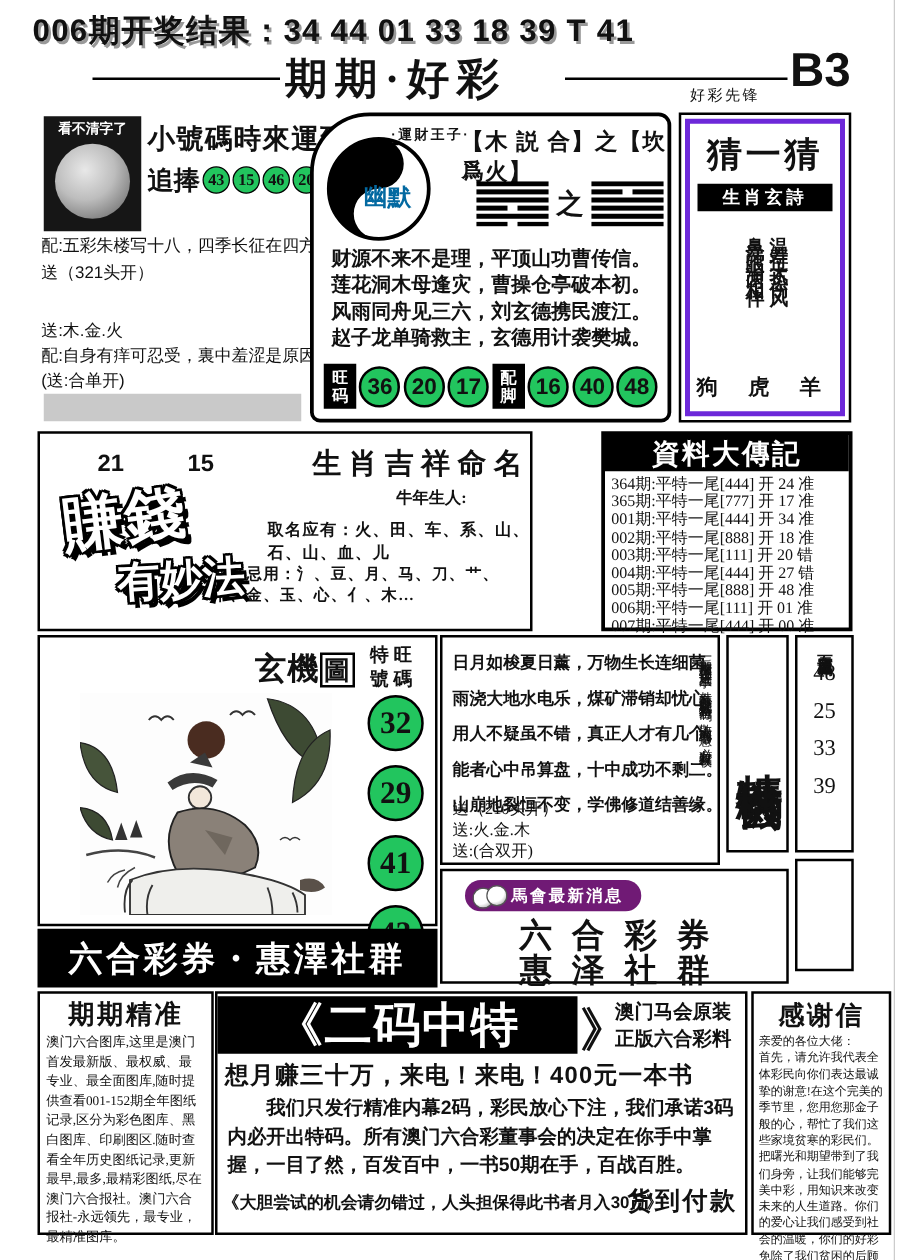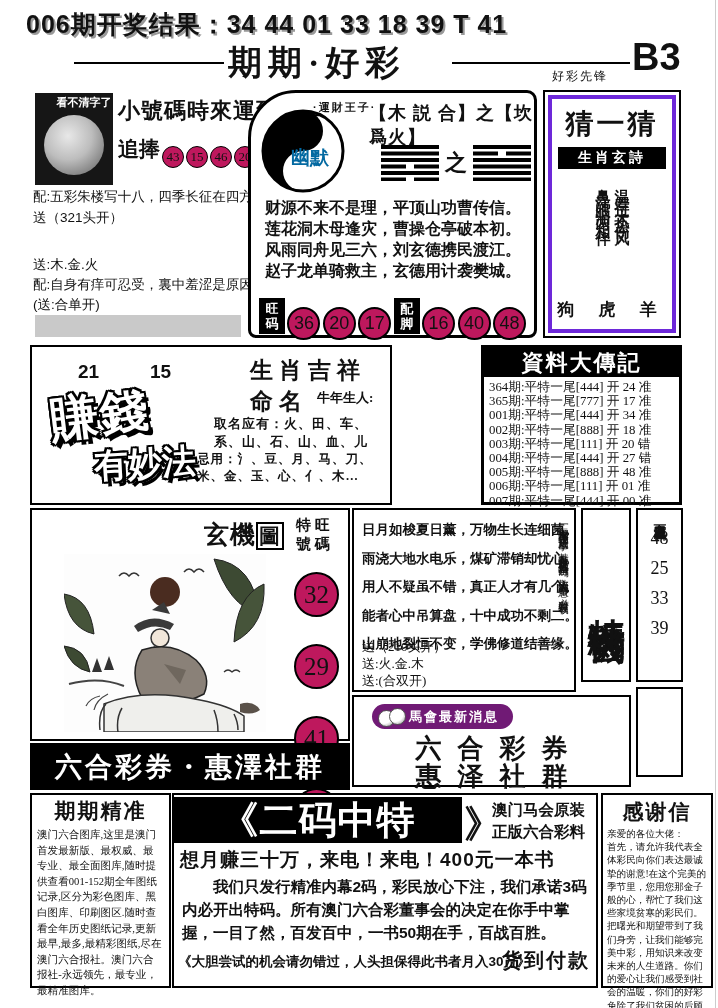--- a/index.html
+++ b/index.html
@@ -3,37 +3,37 @@
 <meta charset="utf-8">
 <style>
   html,body{margin:0;padding:0;background:#fff;}
   .page{position:relative;width:718px;height:1008px;background:#fff;overflow:hidden;
         font-family:"Liberation Sans",sans-serif;color:#111;}
   .page::after{content:"";position:absolute;right:2px;top:0;width:1px;height:100%;background:#ccc;}
   .serif{font-family:"Liberation Serif","DejaVu Serif",serif;}
   .abs{position:absolute;}
   .box{position:absolute;border:2px solid #000;background:#fff;box-sizing:border-box;}
   .circle{display:flex;align-items:center;justify-content:center;border:2px solid #000;
-          border-radius:50%;font-weight:normal;background:#be185d;box-sizing:border-box;margin-top:16px;}
+          border-radius:50%;font-weight:bold;background:#22c55e;box-sizing:border-box;}
   .vert{writing-mode:vertical-rl;text-orientation:upright;}
   .outline-txt{color:#fff;text-shadow:-2px -2px 0 #000,2px -2px 0 #000,-2px 2px 0 #000,2px 2px 0 #000,
                -2px 0 0 #000,2px 0 0 #000,0 -2px 0 #000,0 2px 0 #000,4px 5px 0 #000;}
   .blackbar{background:#000;color:#fff;}
 
   
   .result-line{left:26px;top:8px;font-size:25px;font-weight:900;letter-spacing:1px;
                text-shadow:2px 2px 0 #999;white-space:nowrap;}
   .rule{position:absolute;top:62px;height:2px;background:#000;}
   .masthead{left:228px;top:40px;font-size:34px;font-weight:900;letter-spacing:6px;}
   .slogan{left:552px;top:68px;font-size:12px;letter-spacing:2px;}
   .pagecode{left:632px;top:36px;font-size:38px;font-weight:900;}
 
   
   .avatar{left:35px;top:93px;width:78px;height:92px;background:#161616;overflow:hidden;}
-  .avatar .cap{position:absolute;top:2px;left:0;width:100%;text-align:center;color:#fff;font-size:11px;font-weight:bold;padding-left:10px;}
+  .avatar .cap{position:absolute;top:2px;left:0;width:100%;text-align:center;color:#fff;font-size:11px;font-weight:bold;}
   .avatar .face{position:absolute;left:9px;top:22px;width:60px;height:60px;border-radius:50%;
                 background:radial-gradient(circle at 40% 35%, #e8e8e8 0%, #bdbdbd 45%, #5a5a5a 100%);}
   .lucky-title{left:118px;top:96px;font-size:22px;font-weight:900;letter-spacing:1px;}
   .chase{left:118px;top:130px;font-size:21px;font-weight:900;display:flex;align-items:center;gap:2px;}
   .chase .circle{width:22px;height:22px;font-size:13px;border-width:1.5px;}
   .lucky-line{left:33px;font-size:13.5px;white-space:nowrap;}
 
   .graybar{left:35px;top:315px;width:206px;height:22px;background:#c9c9c9;}
 
   
@@ -55,21 +55,21 @@
   
   .guess{left:543px;top:90px;width:138px;height:248px;border:2px solid #000;}
   .guess-inner{position:absolute;inset:3px;border:4px solid #6d28d9;}
   .guess-title{width:100%;text-align:center;margin-top:6px;font-size:28px;font-weight:900;letter-spacing:3px;}
   .guess-sub{margin:4px 6px 0 6px;text-align:center;font-size:14px;font-weight:900;letter-spacing:3px;padding:2px 0;}
   .guess-verse{position:absolute;left:0;top:78px;width:100%;height:140px;display:flex;justify-content:center;}
   .guess-verse .vert{font-size:15px;letter-spacing:7px;font-weight:600;}
   .guess-ans{position:absolute;bottom:8px;width:100%;text-align:center;font-size:17px;letter-spacing:10px;font-weight:600;}
 
   
-  .naming{left:30px;top:345px;width:362px;height:160px;}
+  .naming{left:30px;top:345px;width:396px;height:160px;}
   .n21{left:46px;top:14px;font-size:19px;font-weight:bold;}
   .n15{left:118px;top:14px;font-size:19px;font-weight:bold;}
   .naming-title{left:218px;top:8px;font-size:23px;font-weight:900;letter-spacing:6px;}
   .naming-sub{left:285px;top:42px;font-size:13px;font-weight:900;}
   .naming-should{left:182px;top:68px;font-size:13px;font-weight:900;letter-spacing:1px;}
   .naming-avoid{left:138px;top:104px;font-size:12.5px;font-weight:900;letter-spacing:1px;}
   .art1{left:18px;top:36px;font-size:48px;font-weight:900;transform:rotate(-7deg);letter-spacing:2px;}
   .art2{left:62px;top:94px;font-size:34px;font-weight:900;transform:rotate(-3deg);}
 
   

